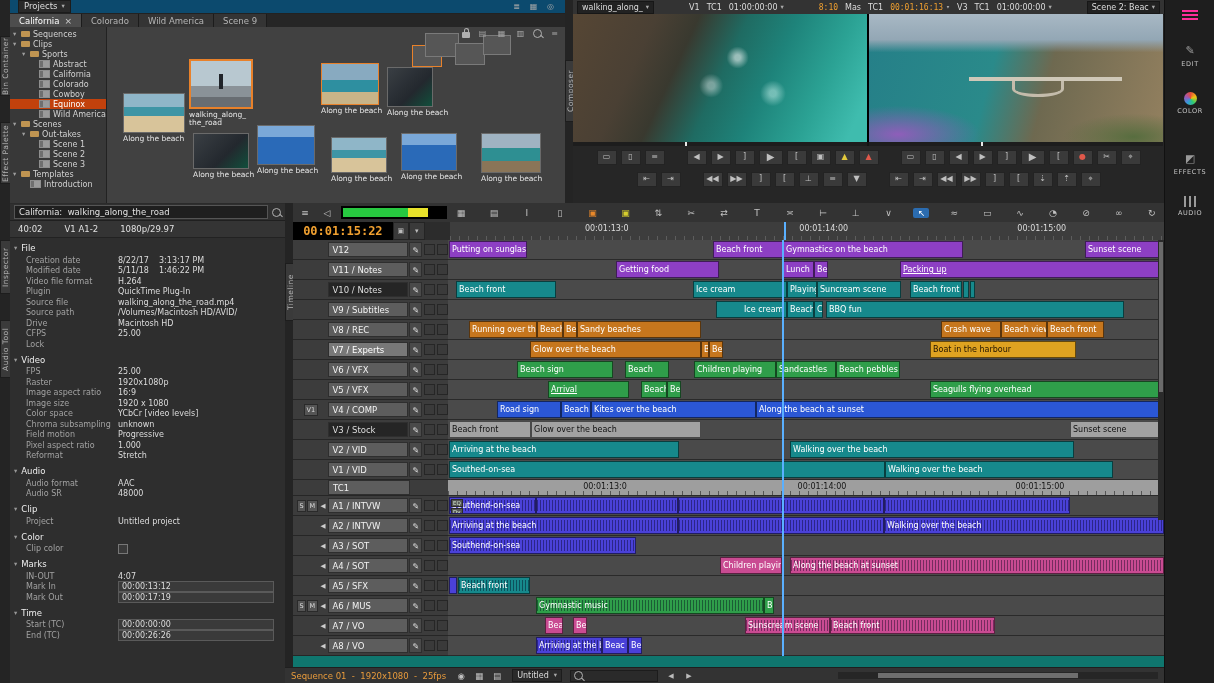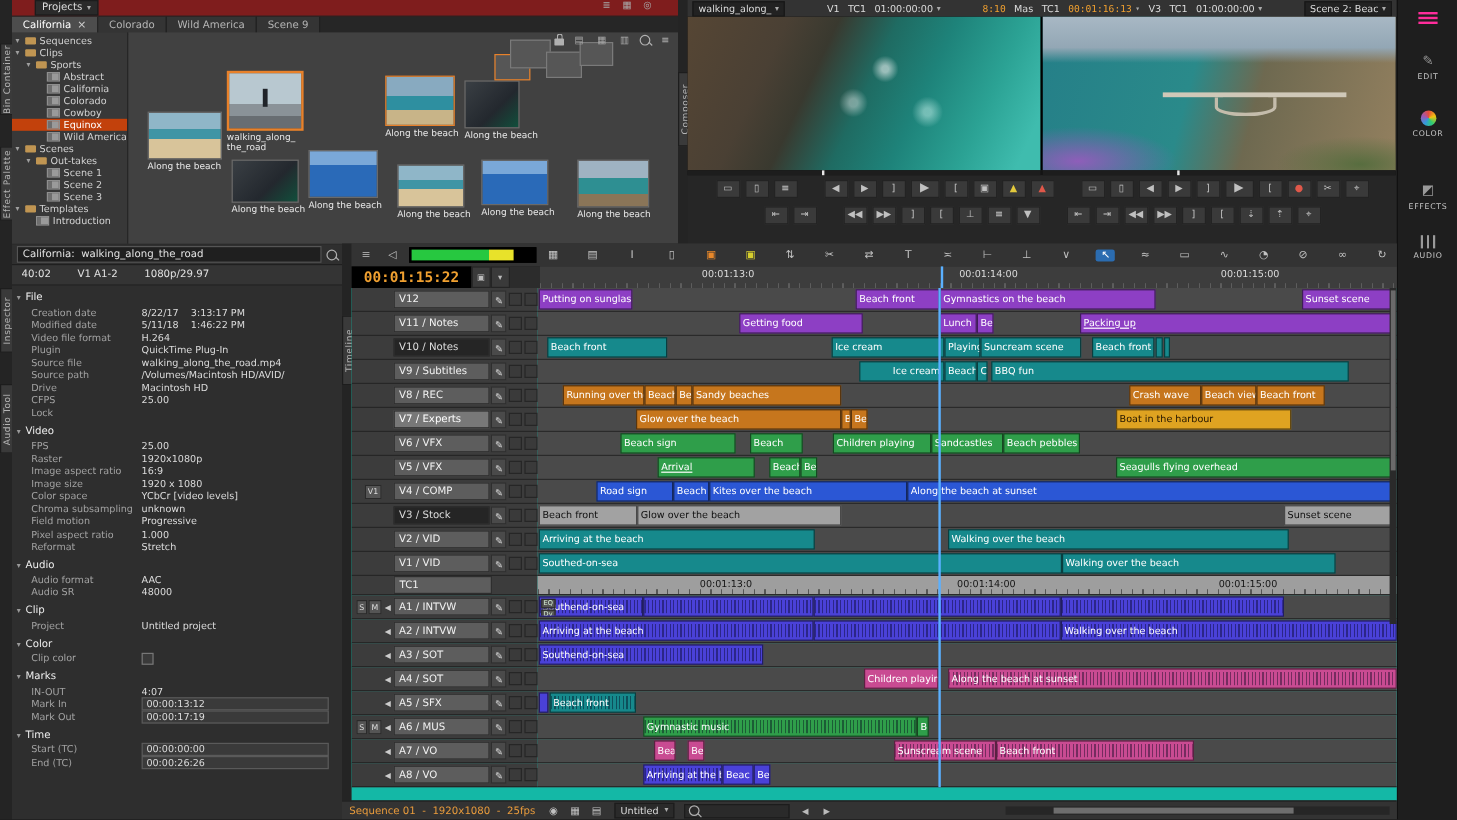--- a/index.html
+++ b/index.html
@@ -5,21 +5,21 @@
   html,body{margin:0;padding:0;background:#181818;}
   #app{position:relative;width:1214px;height:683px;background:#2b2b2b;overflow:hidden;
        font-family:"DejaVu Sans","Liberation Sans",sans-serif;font-size:10px;color:#c8c8c8;}
   .abs{position:absolute;}
   
   #left-rail{left:0;top:0;width:10px;height:683px;background:#242424;}
   .vtab{position:absolute;left:0;width:10px;background:#3a3a3a;color:#b5b5b5;font-size:7.5px;
         writing-mode:vertical-rl;transform:rotate(180deg);text-align:center;letter-spacing:.5px;border:1px solid #1d1d1d;}
   
   #bin{left:10px;top:0;width:555px;height:203px;background:#323232;border-right:1px solid #1a1a1a;}
-  #bin-titlebar{display:flex;height:13px;background:#7f1d1d;border-bottom:1px solid #222;padding:0 19px;gap:5px;}
+  #bin-titlebar{display:flex;align-items:center;height:13px;background:#0c4a6e;border-bottom:1px solid #222;padding:0 8px;gap:5px;}
   #projects-button{background:#2a2a2a;border:1px solid #1c1c1c;padding:0 5px;height:11px;line-height:11px;font-size:8.5px;color:#ddd;display:flex;gap:4px;align-items:center;}
   .tb-ic{font-size:8px;color:#a8a8a8;width:13px;text-align:center;}
   #bin-tabs{display:flex;height:14px;background:#262626;border-bottom:1px solid #1c1c1c;}
   .btab{padding:0 9px;height:14px;line-height:14px;font-size:8.5px;background:#343434;color:#b5b5b5;border-right:1px solid #1c1c1c;display:flex;gap:5px;align-items:center;}
   .btab.active{background:#4d4d4d;color:#fff;}
   .tclose{color:#cfcfcf;font-size:9px;}
   #bin-body{position:absolute;top:27px;left:0;right:0;bottom:0;display:flex;}
   #bin-tree{width:96px;background:#383838;border-right:1px solid #222;padding-top:2px;overflow:hidden;}
   .trow{display:flex;align-items:center;height:10px;font-size:8px;color:#d2d2d2;white-space:nowrap;}
   .trow.sel{background:#c2410c;color:#fff;}
@@ -106,21 +106,21 @@
   .tbi.active{background:#2b6cb0;color:#fff;border-radius:2px;}
   #meter{width:104px;height:11px;background:#000;border:1px solid #000;position:relative;}
   #meter i{position:absolute;left:1px;top:1px;bottom:1px;width:82%;background:linear-gradient(90deg,#27c840 0 76%,#e8e22a 76%);}
   #tl-icons{flex:1;display:flex;justify-content:space-between;align-items:center;}
   #tl-row2{position:absolute;left:8px;top:19px;right:0;height:18px;background:#2c2c2c;display:flex;align-items:stretch;}
   #tc-main{width:100px;background:#000;color:#f0a030;font-family:"DejaVu Sans Mono",monospace;font-weight:bold;font-size:12px;text-align:center;line-height:18px;}
   .r2b{width:14px;background:#3a3a3a;border:1px solid #242424;color:#bbb;font-size:7px;text-align:center;line-height:16px;}
   #ruler{position:relative;margin-left:25px;width:716px;background:#3d3d3d;
          background-image:repeating-linear-gradient(90deg,#5d5d5d 0 1px,rgba(0,0,0,0) 1px 9px);background-size:100% 4px;background-position:0 100%;background-repeat:no-repeat;}
   .rlabel{position:absolute;top:2px;transform:translateX(-50%);font-size:8px;color:#ddd;white-space:nowrap;}
-  #tl-body{position:absolute;left:8px;top:37px;right:0;bottom:15px;background:#14b8a6;overflow:hidden;}
+  #tl-body{position:absolute;left:8px;top:37px;right:0;bottom:15px;background:#0f766e;overflow:hidden;}
   #heads{position:absolute;left:0;top:0;width:155px;}
   #lanes{position:absolute;left:155px;top:0;width:716px;}
   .thead{display:flex;align-items:center;height:20px;border-bottom:1px solid #262626;background:#3c3c3c;box-sizing:border-box;}
   .thead.ruler{height:16px;}
   .bcol{width:26px;display:flex;gap:1px;justify-content:flex-end;padding-right:1px;box-sizing:border-box;}
   .badge{background:#555;border:1px solid #2a2a2a;font-size:6.5px;color:#ddd;height:10px;line-height:10px;padding:0 1.5px;}
   .acol{width:9px;font-size:6.5px;color:#ccc;text-align:center;}
   .tname{width:82px;height:15px;line-height:15px;background:#5d5d5d;border:1px solid #2e2e2e;font-size:8.5px;color:#f2f2f2;padding-left:4px;box-sizing:border-box;white-space:nowrap;overflow:hidden;}
   .tname.dark{background:#252525;color:#ddd;}
   .tname.light{background:#787878;color:#fff;}

